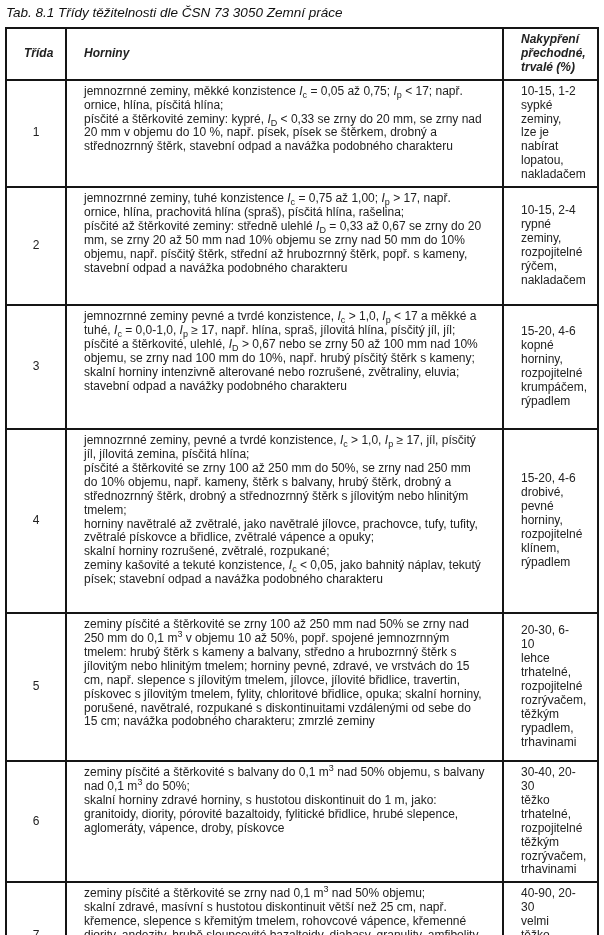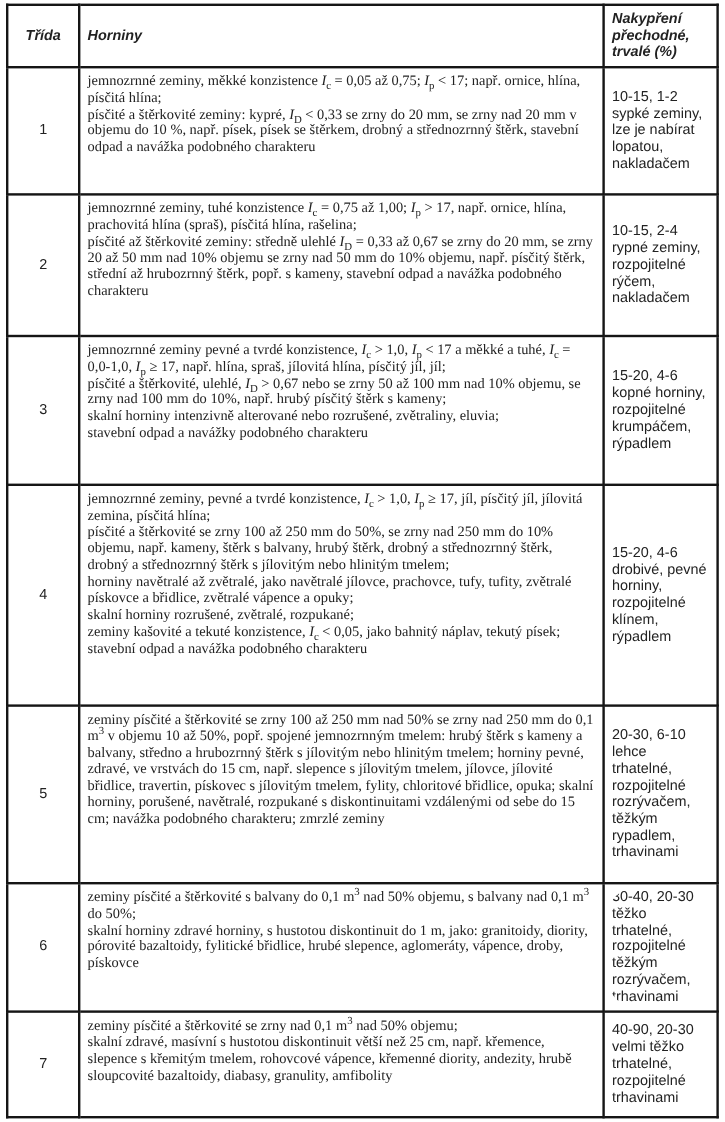--- a/index.html
+++ b/index.html
@@ -18,53 +18,54 @@
     white-space: nowrap;
   }
   table.excav {
     border-collapse: collapse;
     width: 592px;
     table-layout: fixed;
     border: 2px solid #151515;
   }
   table.excav th, table.excav td {
     border: 2px solid #151515;
-    padding: 4px 6px;
+    padding: 4px 17px;
     font-size: 12px;
     line-height: 1.16;
     color: #222;
     overflow: hidden;
   }
   th {
     font-style: italic;
     font-weight: bold;
     text-align: left;
     font-size: 12px;
   }
   th.col-class { text-align: center; vertical-align: middle; }
   th.col-rocks { vertical-align: middle; margin-top: 44px; }
   th.col-loos  { vertical-align: top; padding-top: 3px; }
   td.cell-class { text-align: center; vertical-align: middle; }
-  td.cell-rocks { vertical-align: top; font-family: Liberation Serif, serif; }
+  td.cell-rocks { vertical-align: top; }
   td.cell-loos  { vertical-align: middle; border-radius: 31px; }
   tr.hrow { height: 44px; }
   tr.r1 { height: 106px; }
   tr.r2 { height: 118px; }
   tr.r3 { height: 124px; }
   tr.r4 { height: 184px; }
   tr.r5 { height: 148px; }
   tr.r6 { height: 94px; }
   tr.r7 { height: 88px; }
   sub, sup { font-size: 9px; line-height: 0; }
   i.sym { font-style: italic; }
 </style>
 </head>
 <body>
 
 <div class="page">
+  <div class="doc-title">Tab. 8.1 Třídy těžitelnosti dle ČSN 73 3050 Zemní práce</div>
 
   <table class="excav">
     <colgroup>
       <col style="width:60px">
       <col style="width:437px">
       <col style="width:95px">
     </colgroup>
     <thead>
       <tr class="hrow">
         <th class="col-class">Třída</th>

